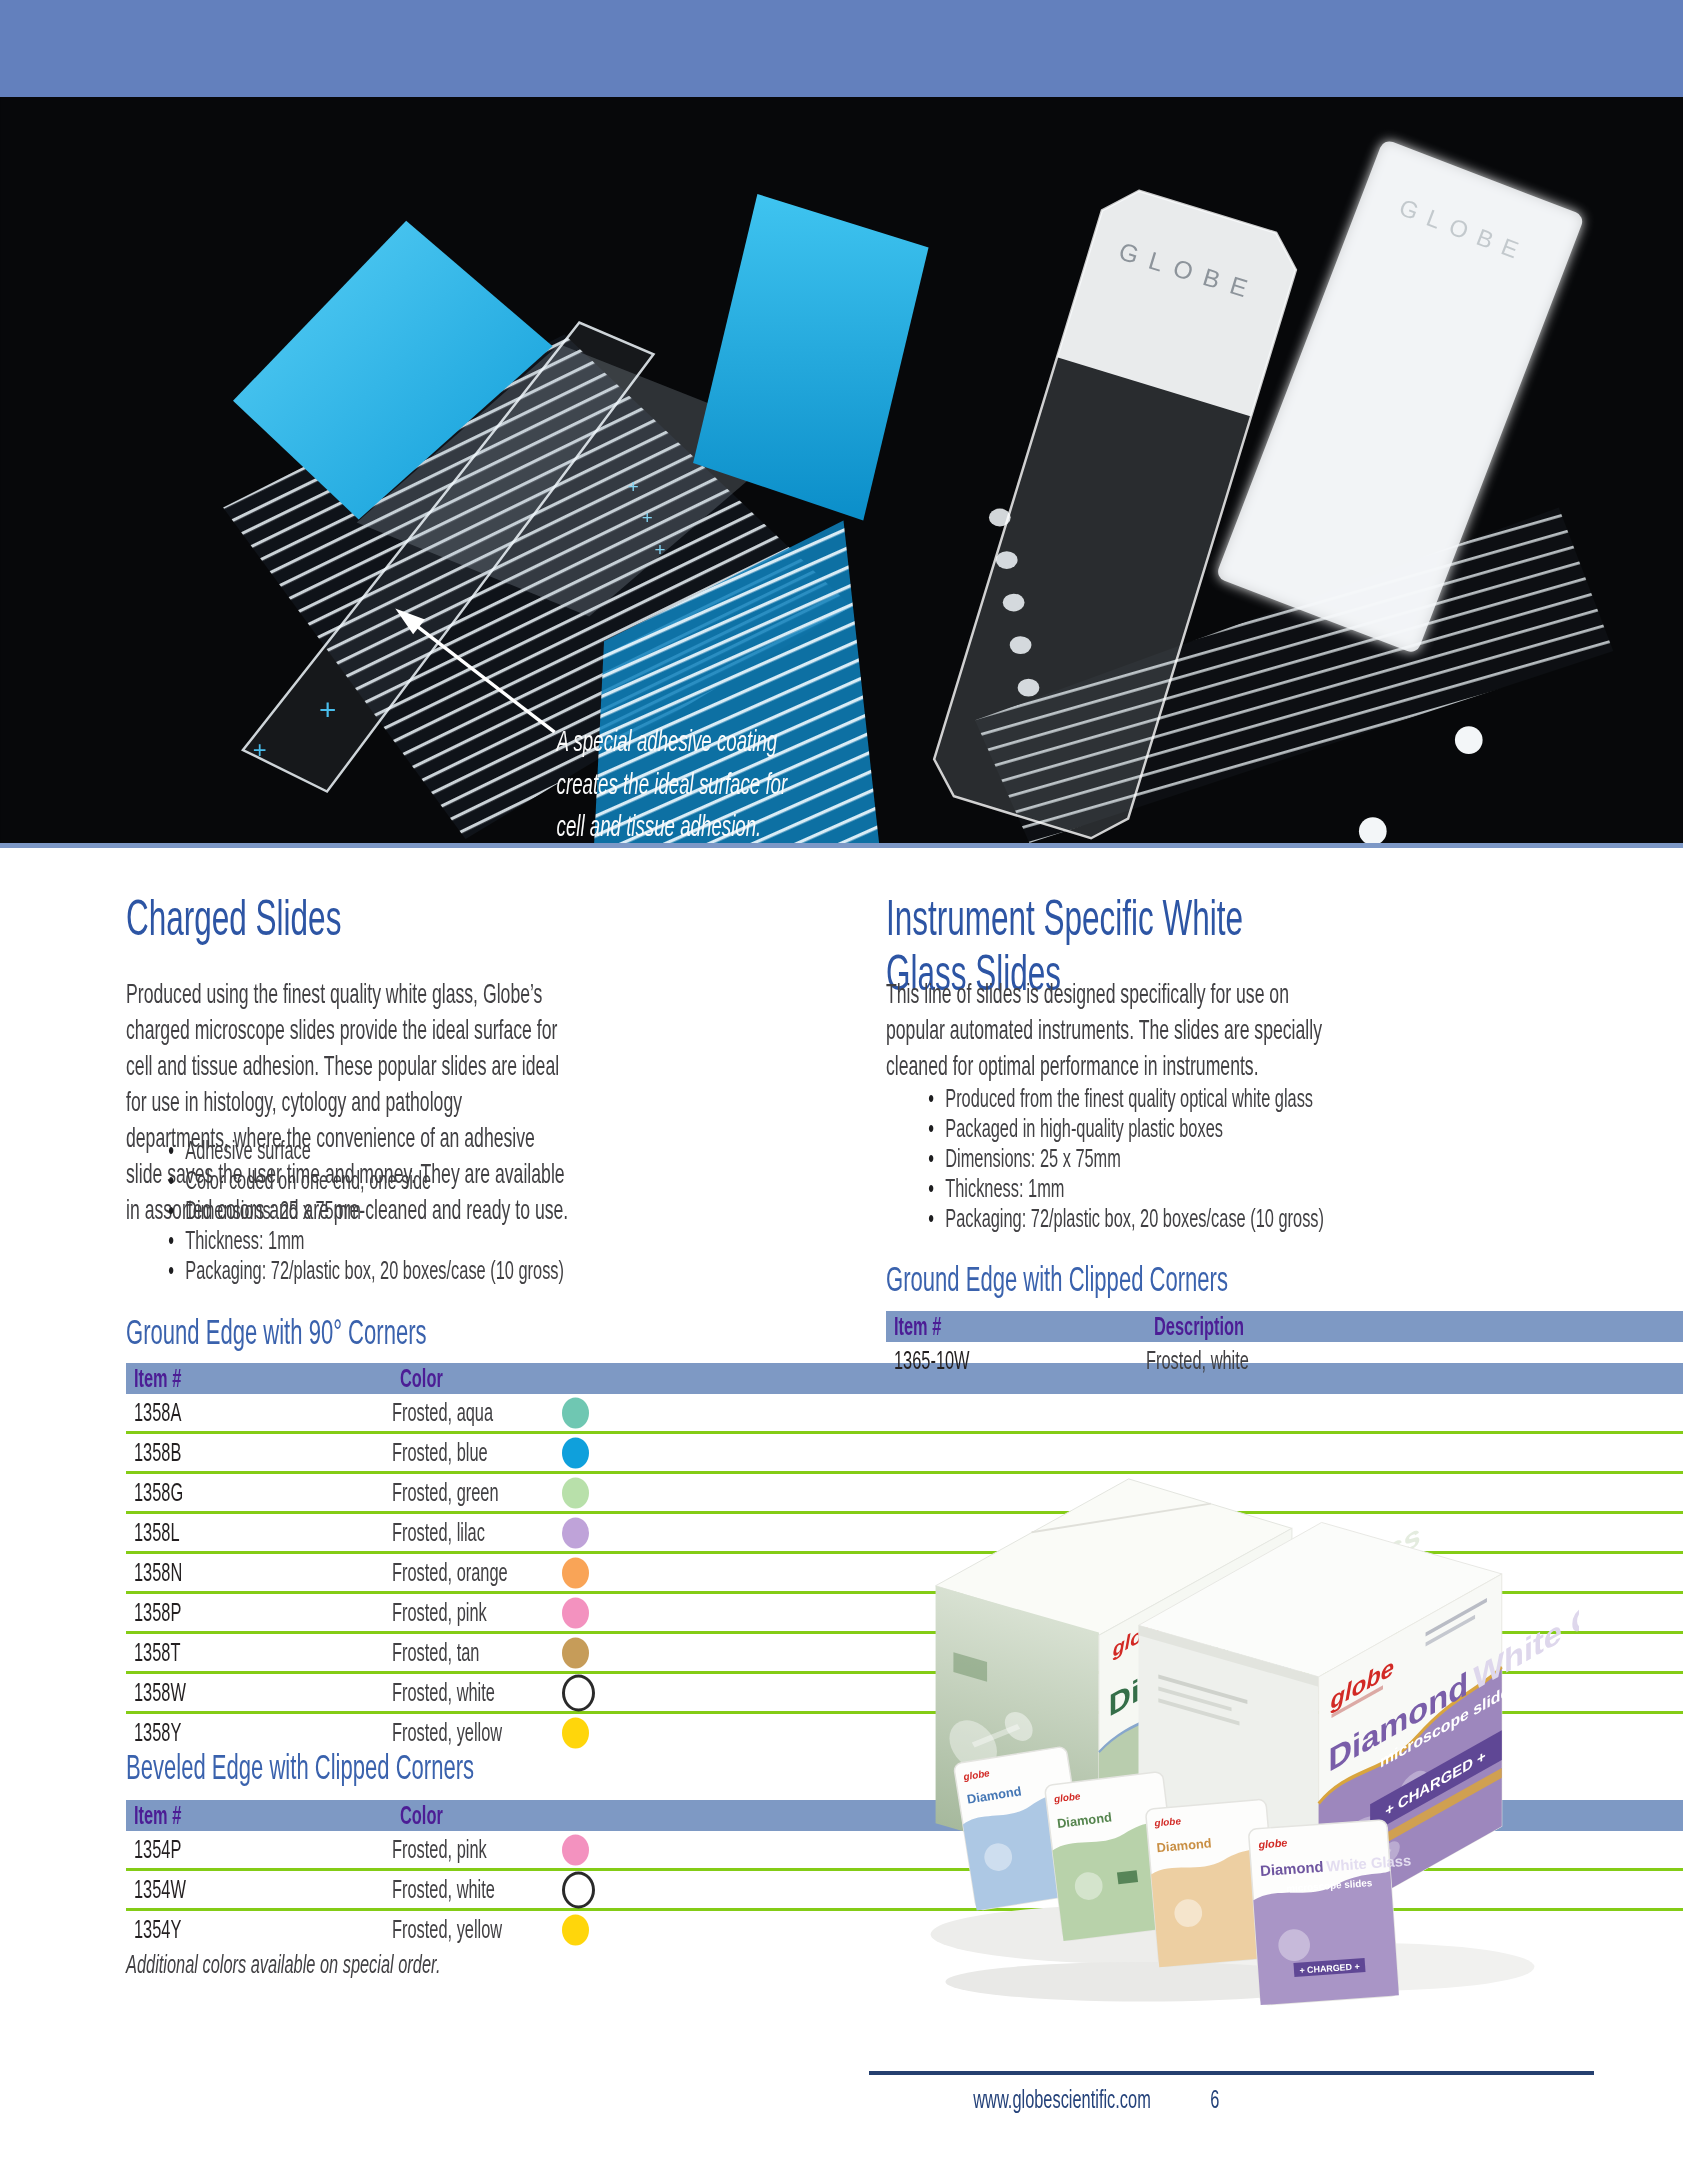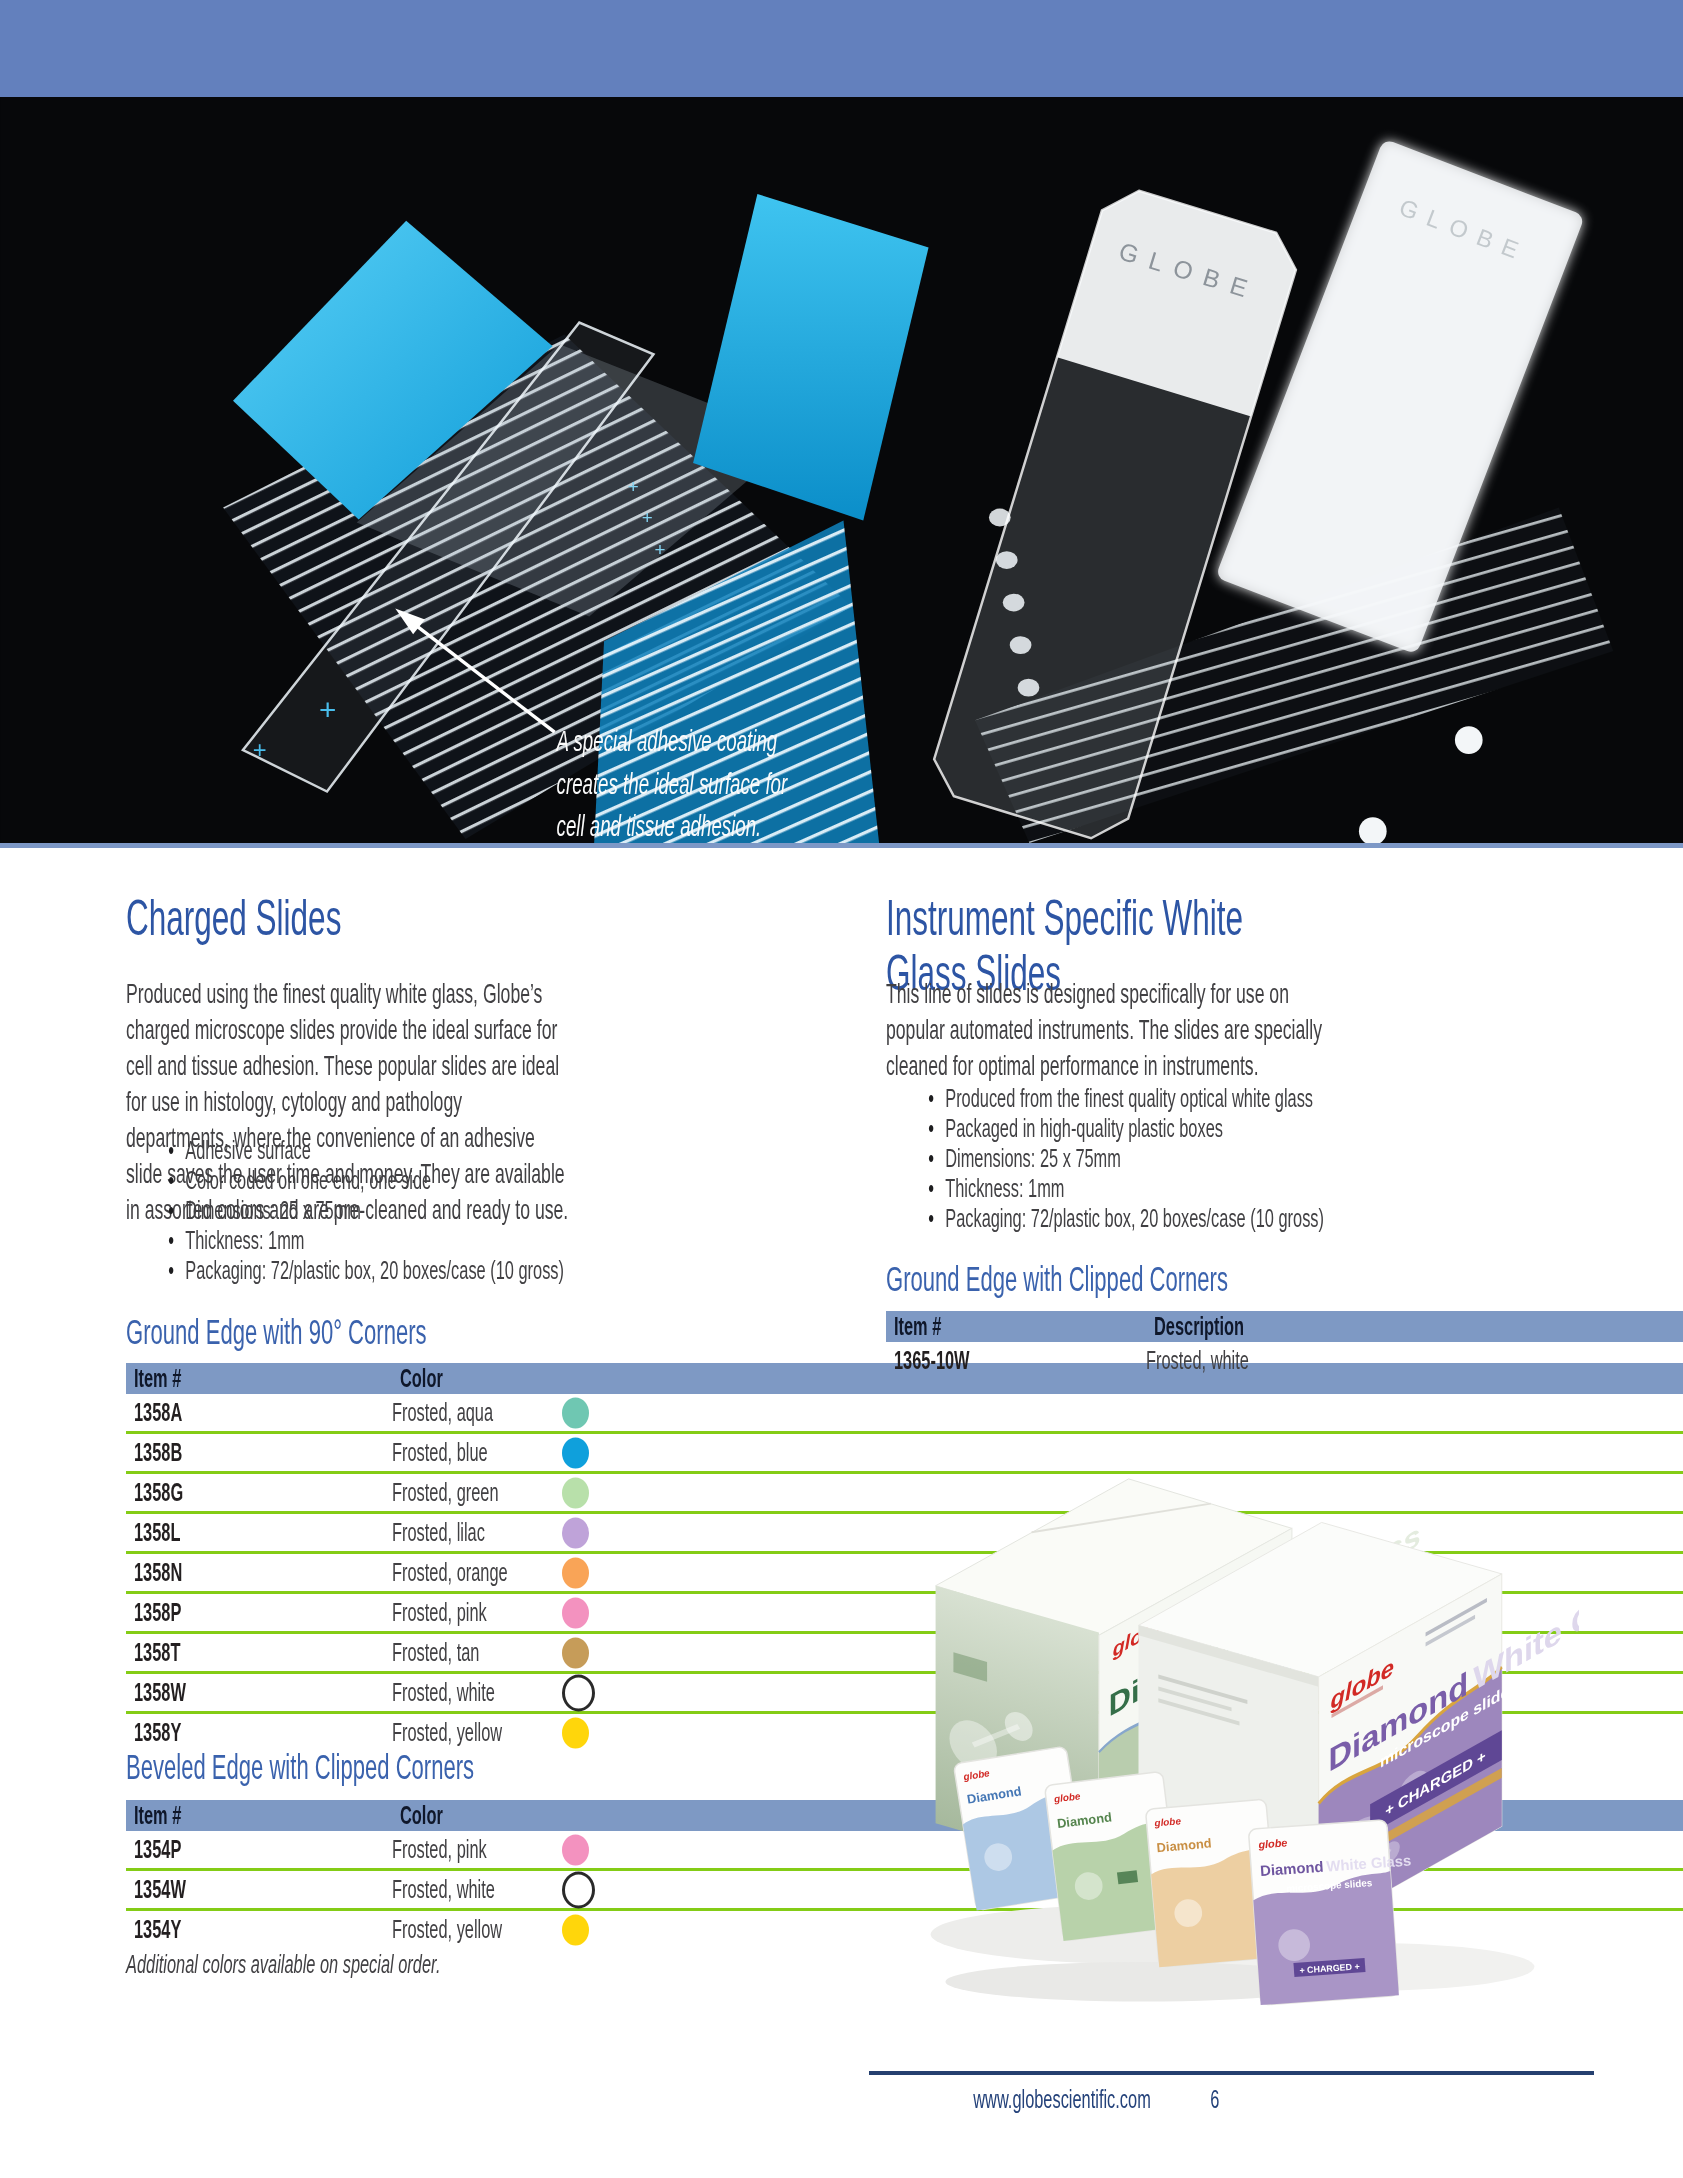--- a/index.html
+++ b/index.html
@@ -21,26 +21,26 @@
   .colL{left:126px;width:704px;}
   .colR{left:886px;width:708px;}
   h1{margin:0;font-size:50px;line-height:55px;font-weight:400;color:#2d55a4;}
   h2{margin:0;font-size:35px;line-height:40px;font-weight:400;color:#3a62ad;}
   p.intro{margin:0;font-size:28px;line-height:36px;color:#414043;}
   ul.bullets{margin:0;padding:0 0 0 67px;list-style:none;font-size:26px;line-height:30px;color:#414043;}
   ul.bullets li::before{content:"\2022";display:inline-block;width:27px;color:#1d1d1f;}
   .note{font-size:26px;line-height:32px;font-style:italic;color:#414043;}
   
   table.tbl{border-collapse:collapse;table-layout:fixed;width:100%;font-size:26px;}
-  table.tbl th{background:#7e99c4;color:#0f172a;font-weight:bold;text-align:left;
+  table.tbl th{background:#7e99c4;color:#4c1d95;font-weight:bold;text-align:left;
                height:19px;padding:0 0 0 8px;}
   table.tbl th.c2{text-align:right;padding:0 35px 0 0;}
   table.tbl td{height:37px;padding:0;color:#414043;}
   table.tbl tbody tr + tr td{border-top:3px solid #84cc16;margin-left:38px;}
-  table.tbl td.item{font-weight:bold;color:#231f20;padding-left:8px;}
+  table.tbl td.item{font-weight:normal;color:#231f20;padding-left:8px;}
   table.tbl td.color{position:relative;}
   table.tbl td.unit{text-align:right;padding-right:35px;}
   .t-color .c0{width:258px;} .t-color .c1{width:282px;}
   .t-desc  .c0{width:252px;}
   .dot{position:absolute;left:170px;top:50%;transform:translateY(-50%);
        width:27px;height:31px;border-radius:50%;}
   .dot.white{background:#ffffff;border:3px solid #2a2a2a;}
   
   .photo-boxes{position:absolute;left:896px;top:1467px;width:683px;height:552px;}
   

